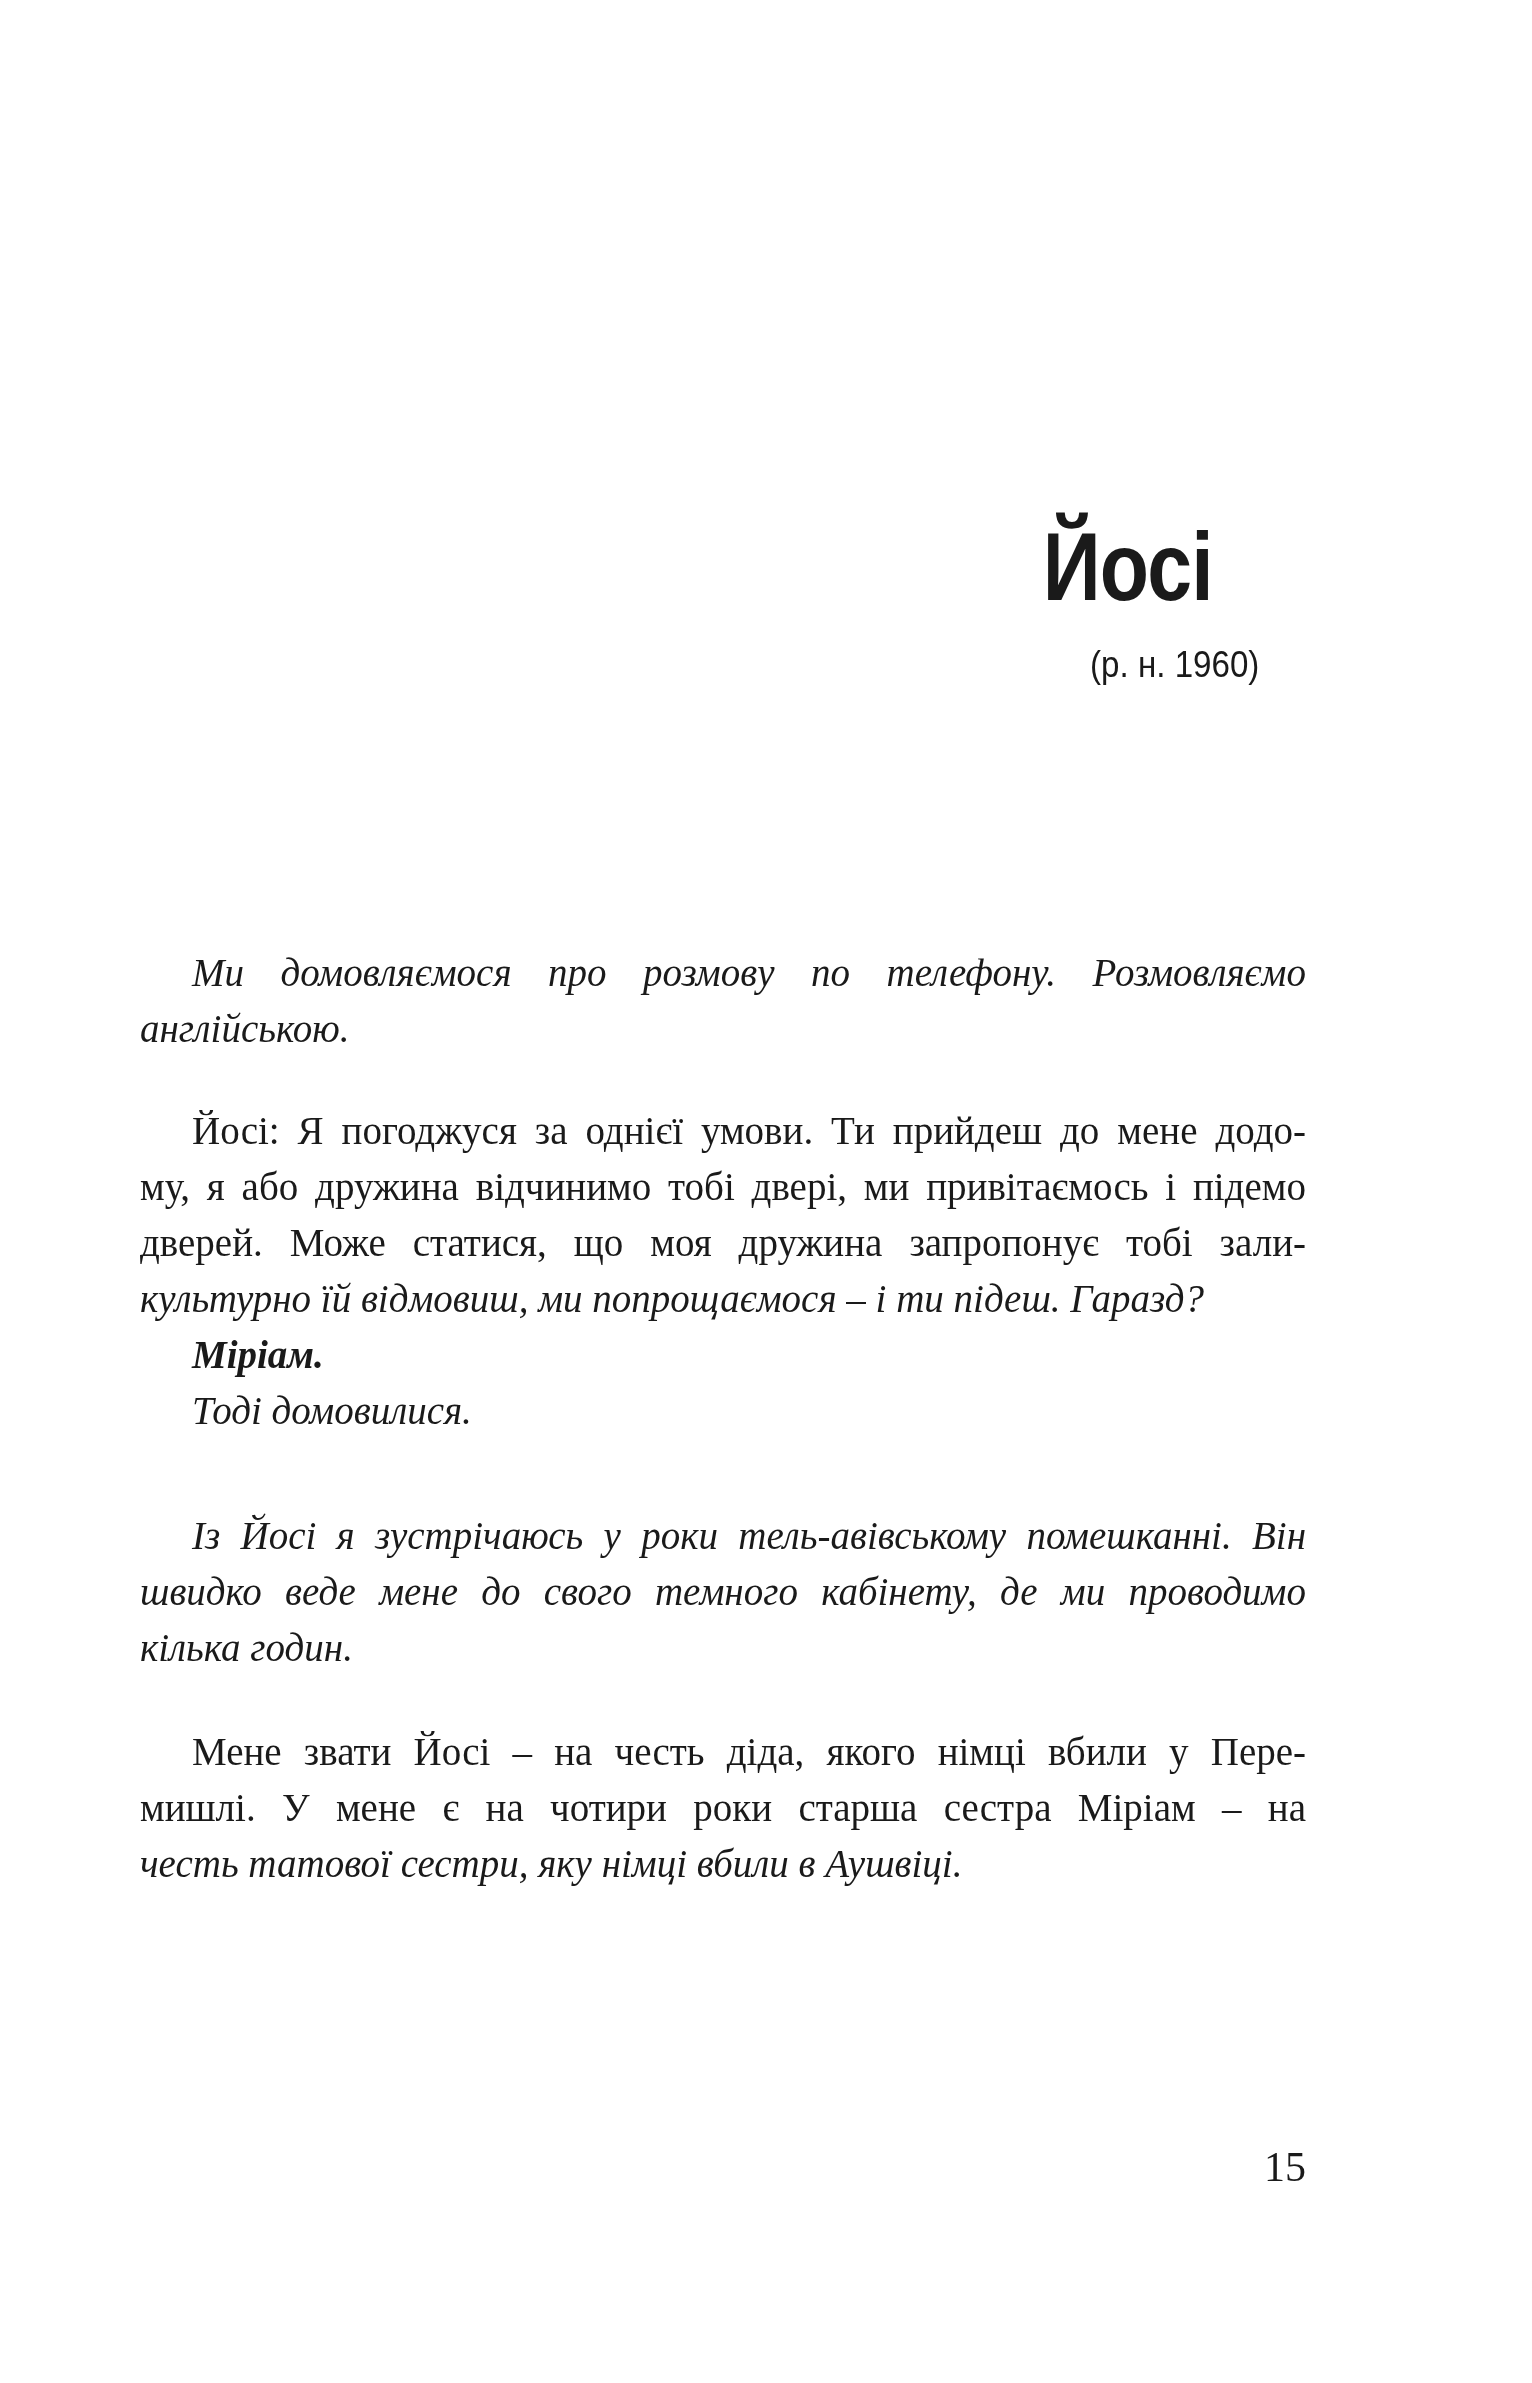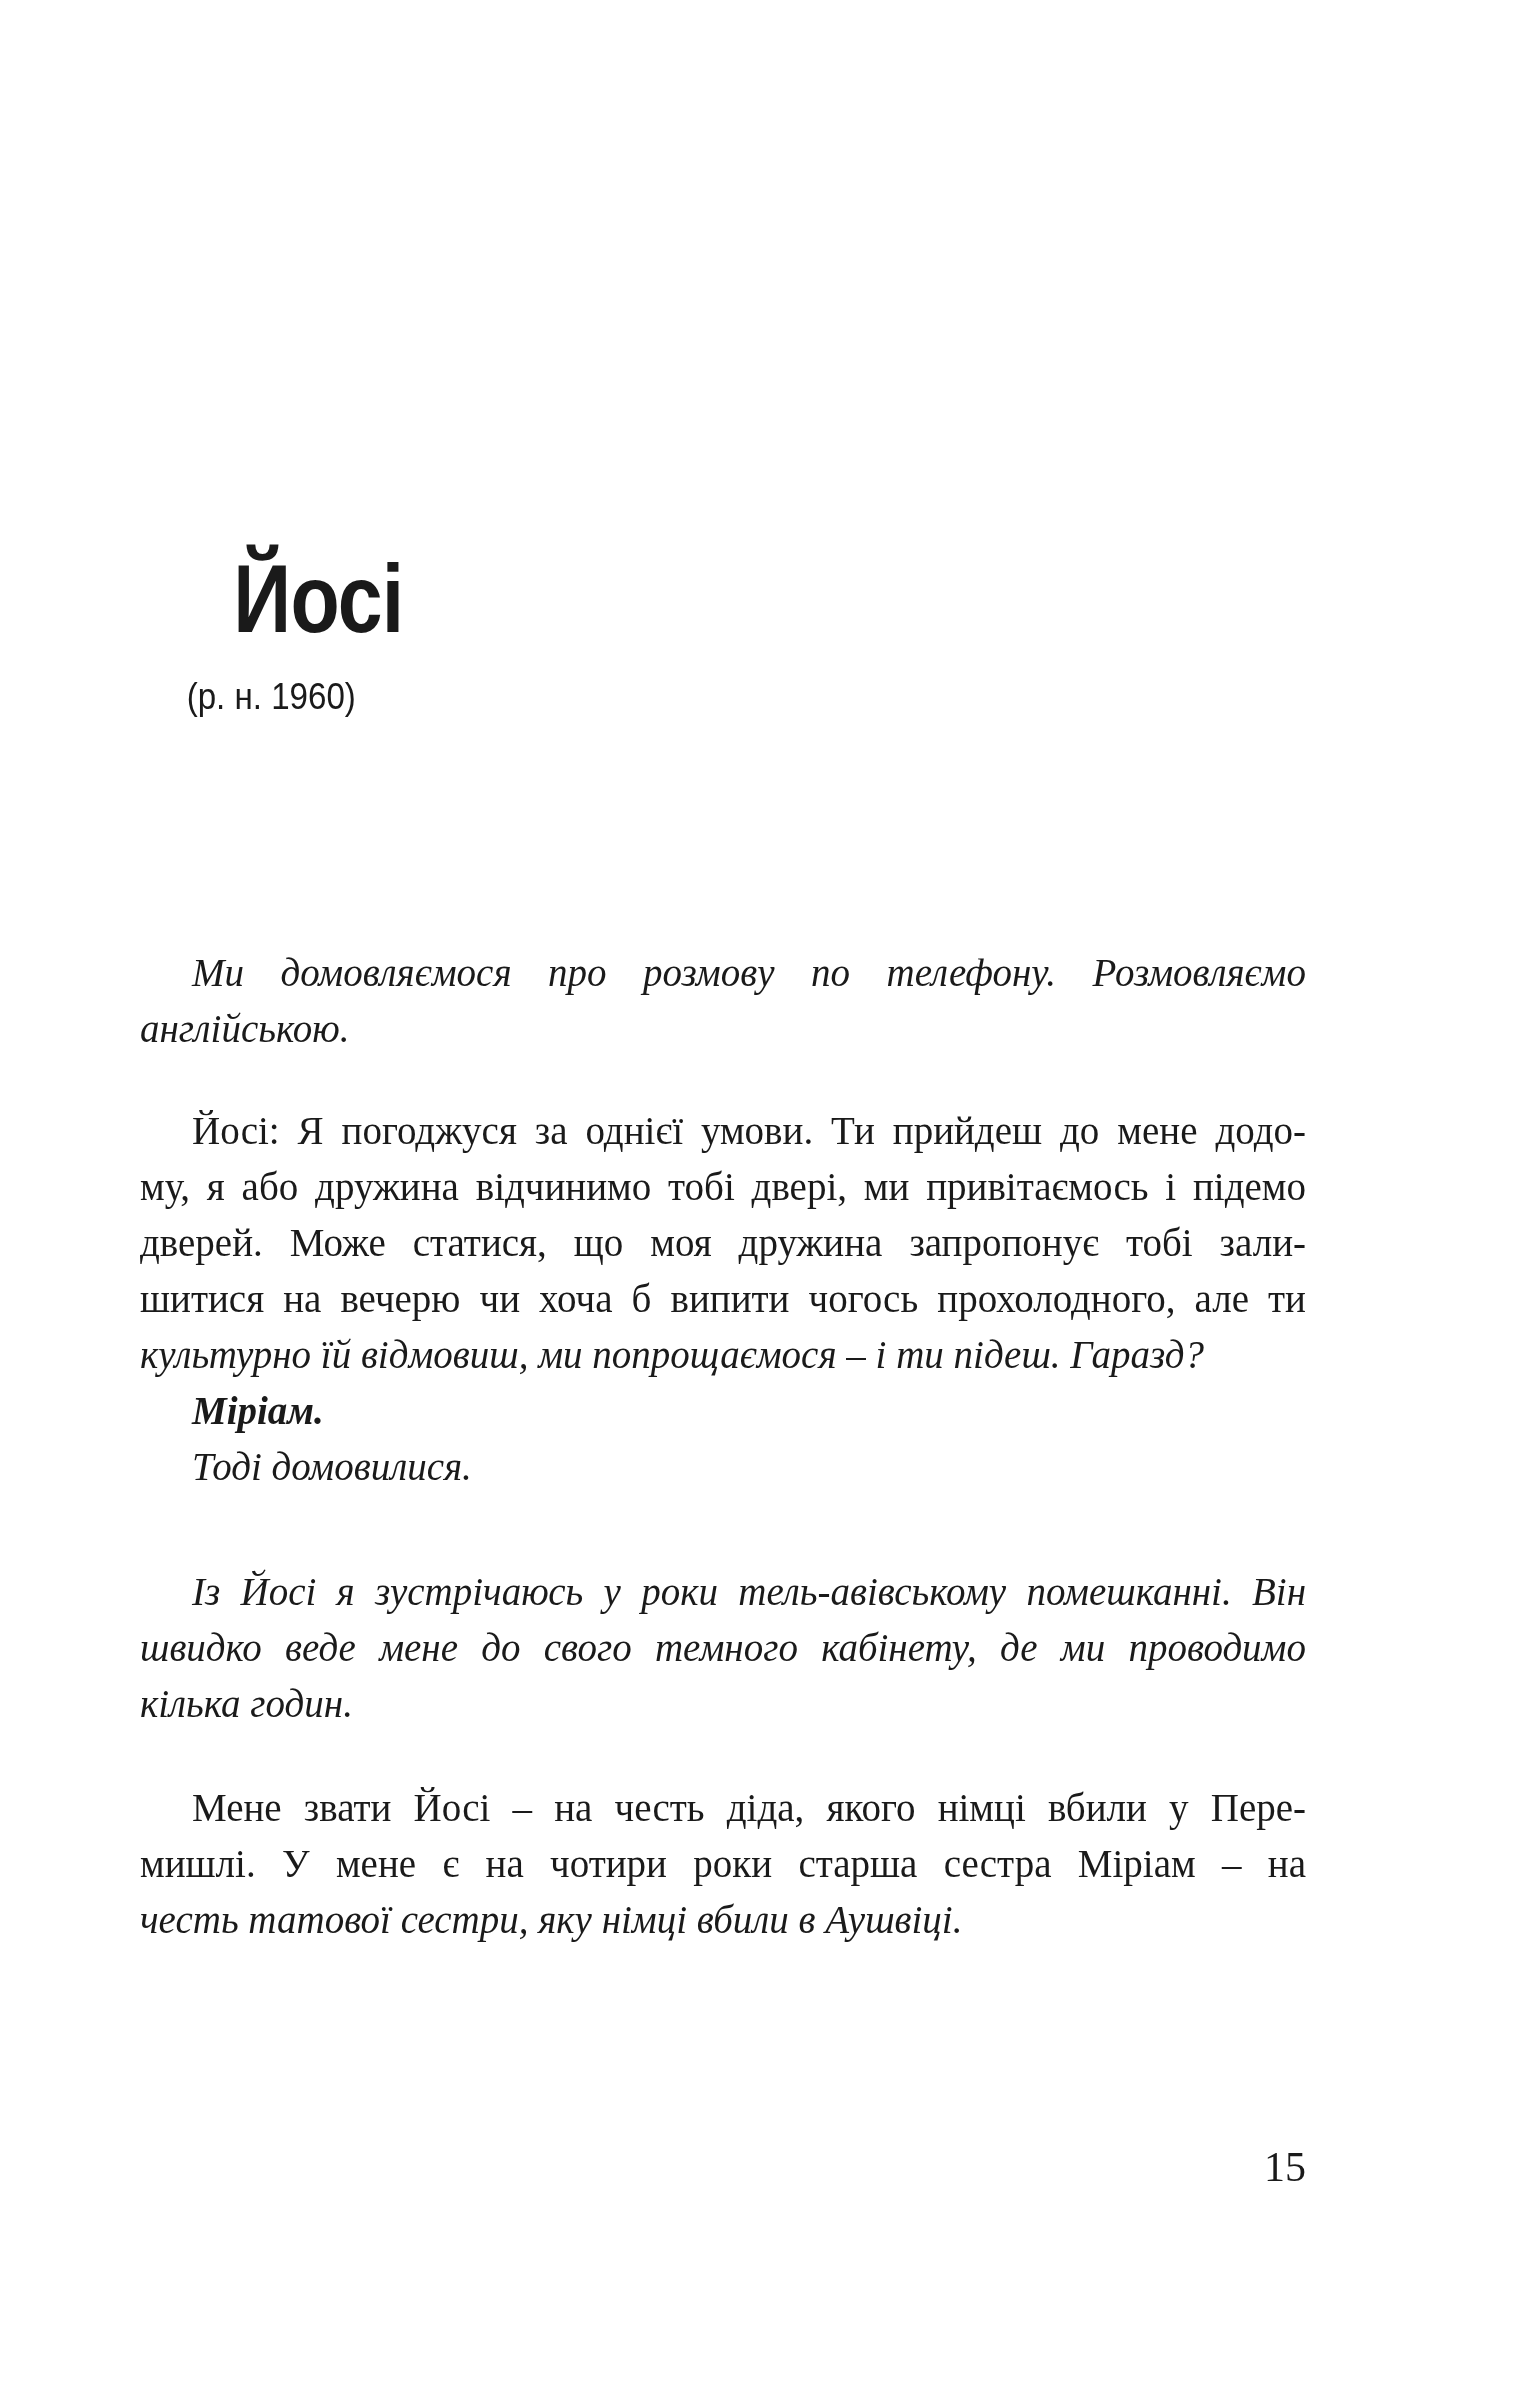--- a/index.html
+++ b/index.html
@@ -16,22 +16,21 @@
     overflow: hidden;
     margin: 0 auto;
     font-family: "Liberation Serif", serif;
   }
   
   .chapter-header {
     position: absolute;
     top: 516px;
     left: 140px;
     width: 1166px;
-    text-align: left;
-    margin-top: 32px;
+    text-align: right;
   }
   .chapter-title {
     margin: 0;
     font-family: "Liberation Sans", sans-serif;
     font-weight: bold;
     font-size: 96px;
     line-height: 101px;
     letter-spacing: -1px;
     transform: scaleX(0.84);
     transform-origin: 50% 0;
@@ -94,21 +93,20 @@
   <main class="body-text">
 
   <div class="para italic">
         <div class="line first">Ми домовляємося про розмову по телефону. Розмовляємо</div>
         <div class="line last">англійською.</div>
       </div>
       <div class="para regular gap-small">
         <div class="line first">Йосі: Я погоджуся за однієї умови. Ти прийдеш до мене додо-</div>
         <div class="line">му, я або дружина відчинимо тобі двері, ми привітаємось і підемо</div>
         <div class="line">дверей. Може статися, що моя дружина запропонує тобі зали-</div>
-        <div class="line">шитися на вечерю чи хоча б випити чогось прохолодного, але ти</div>
         <div class="line last">культурно їй відмовиш, ми попрощаємося – і ти підеш. Гаразд?</div>
       </div>
       <div class="para bold">
         <div class="line first last">Міріам.</div>
       </div>
       <div class="para regular">
         <div class="line first last">Тоді домовилися.</div>
       </div>
       <div class="para italic gap-large">
         <div class="line first">Із Йосі я зустрічаюсь у роки тель-авівському помешканні. Він</div>

